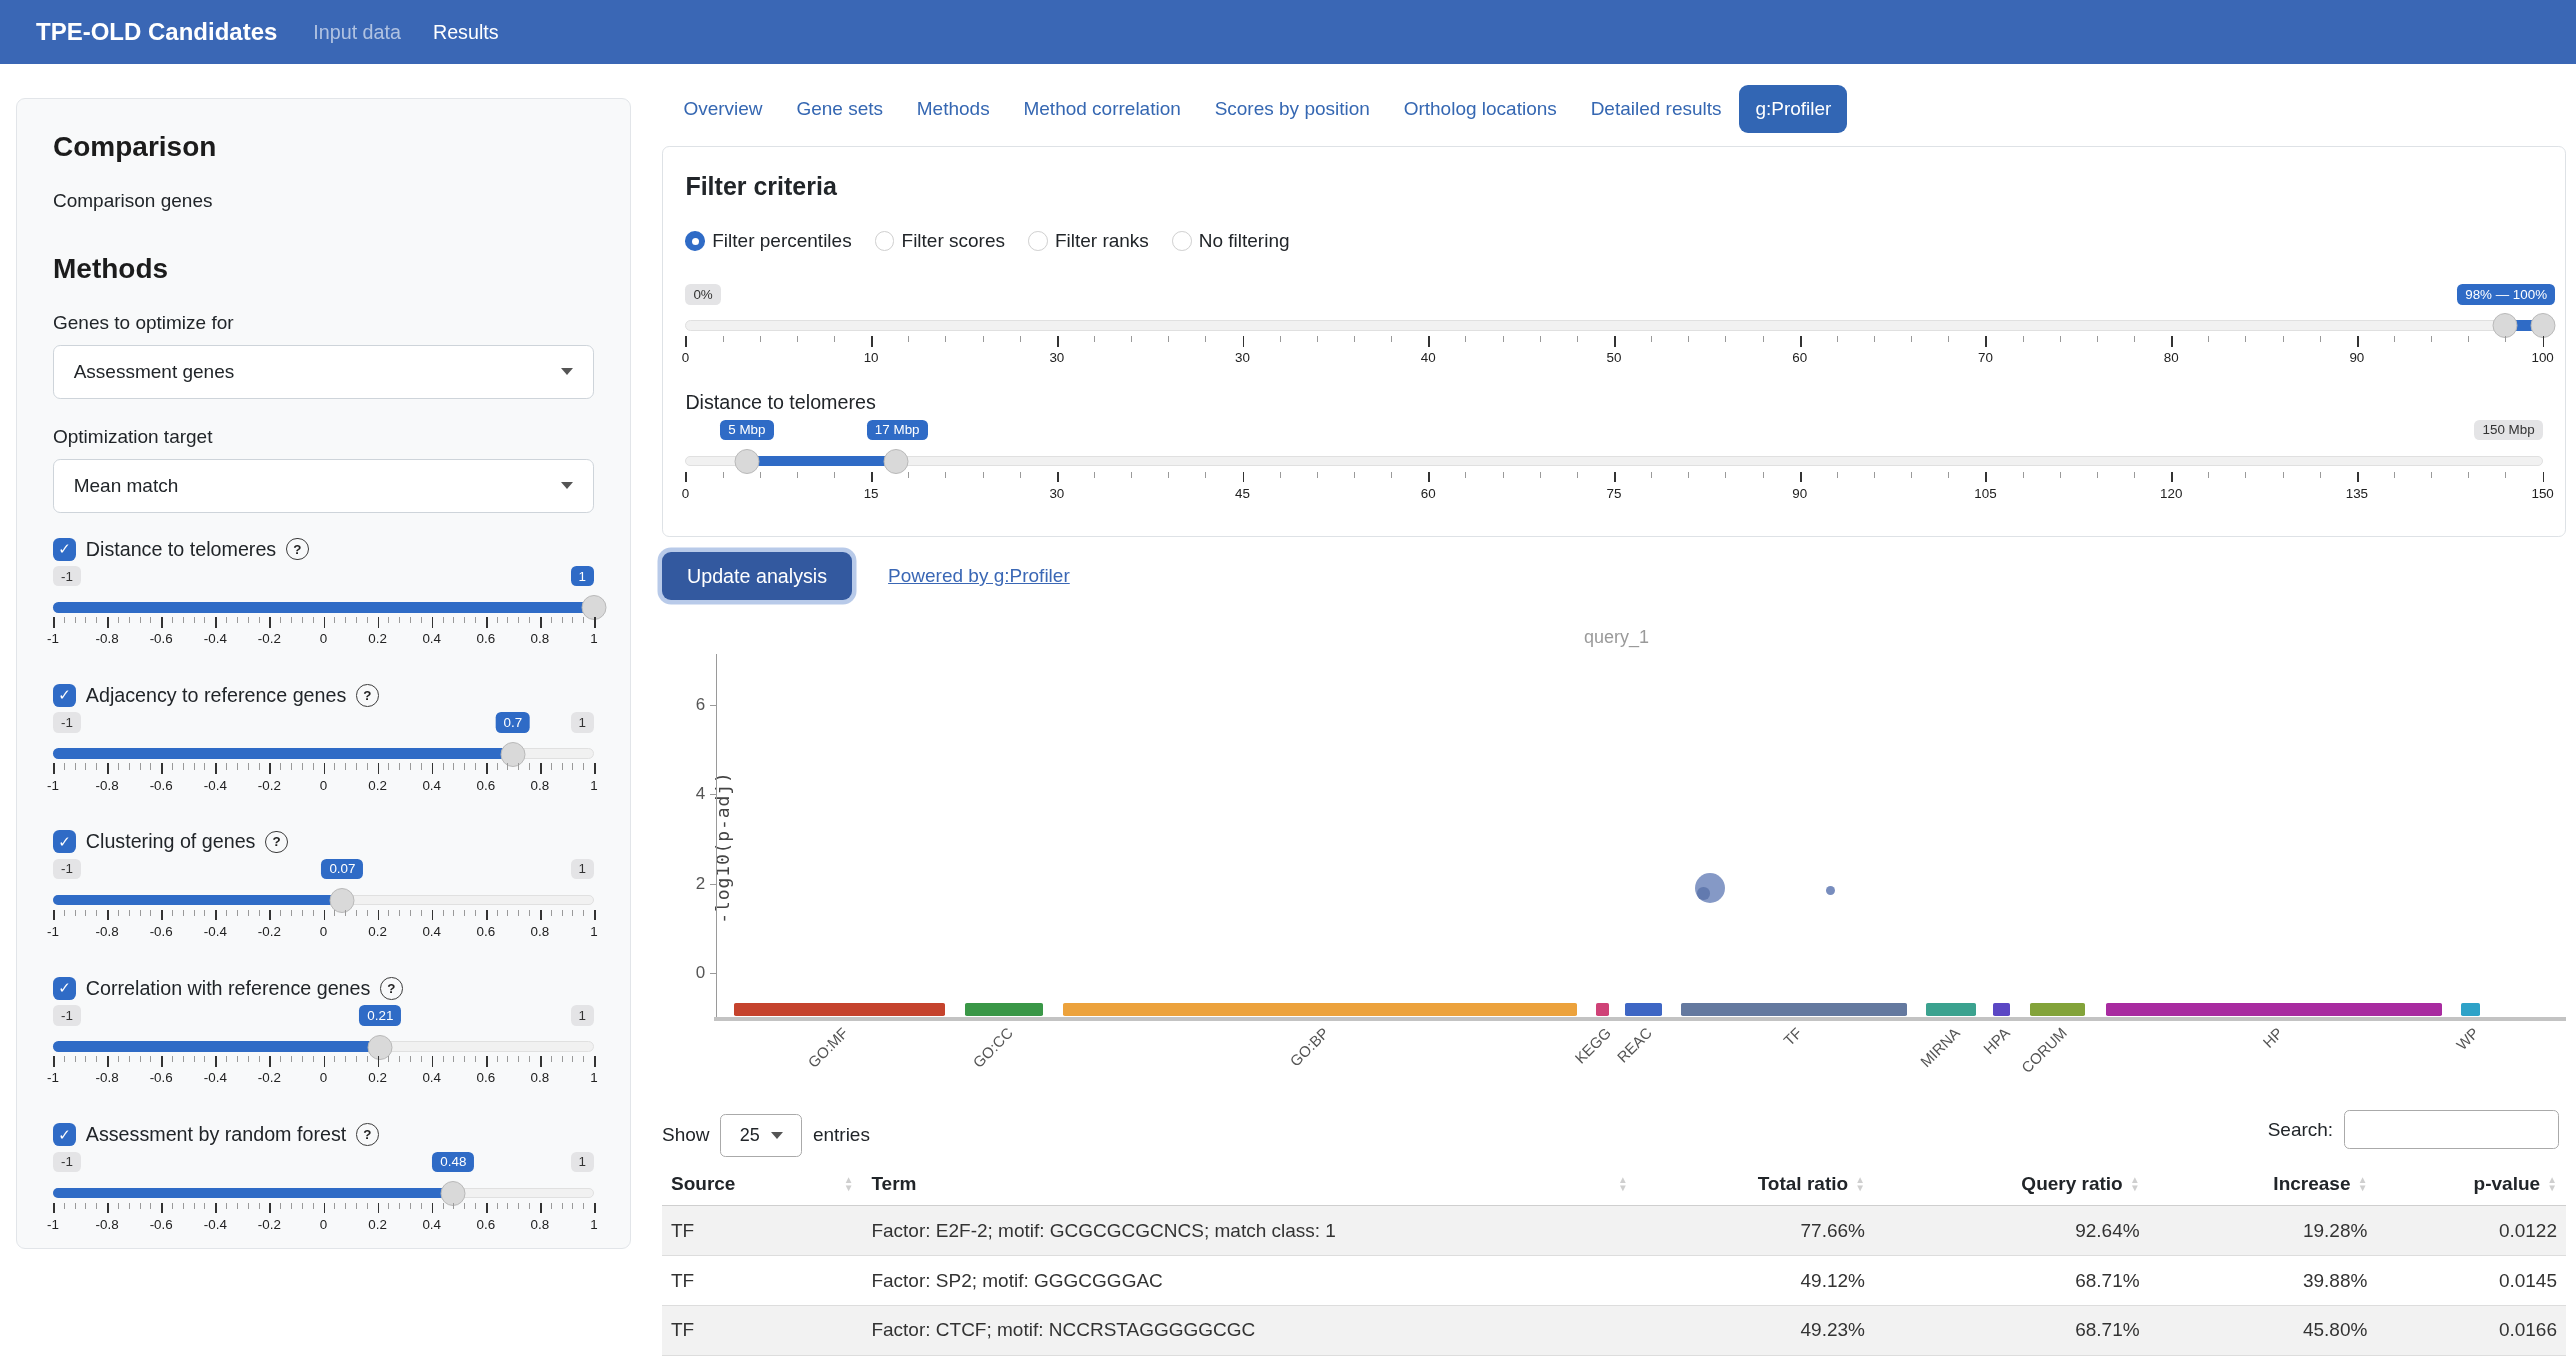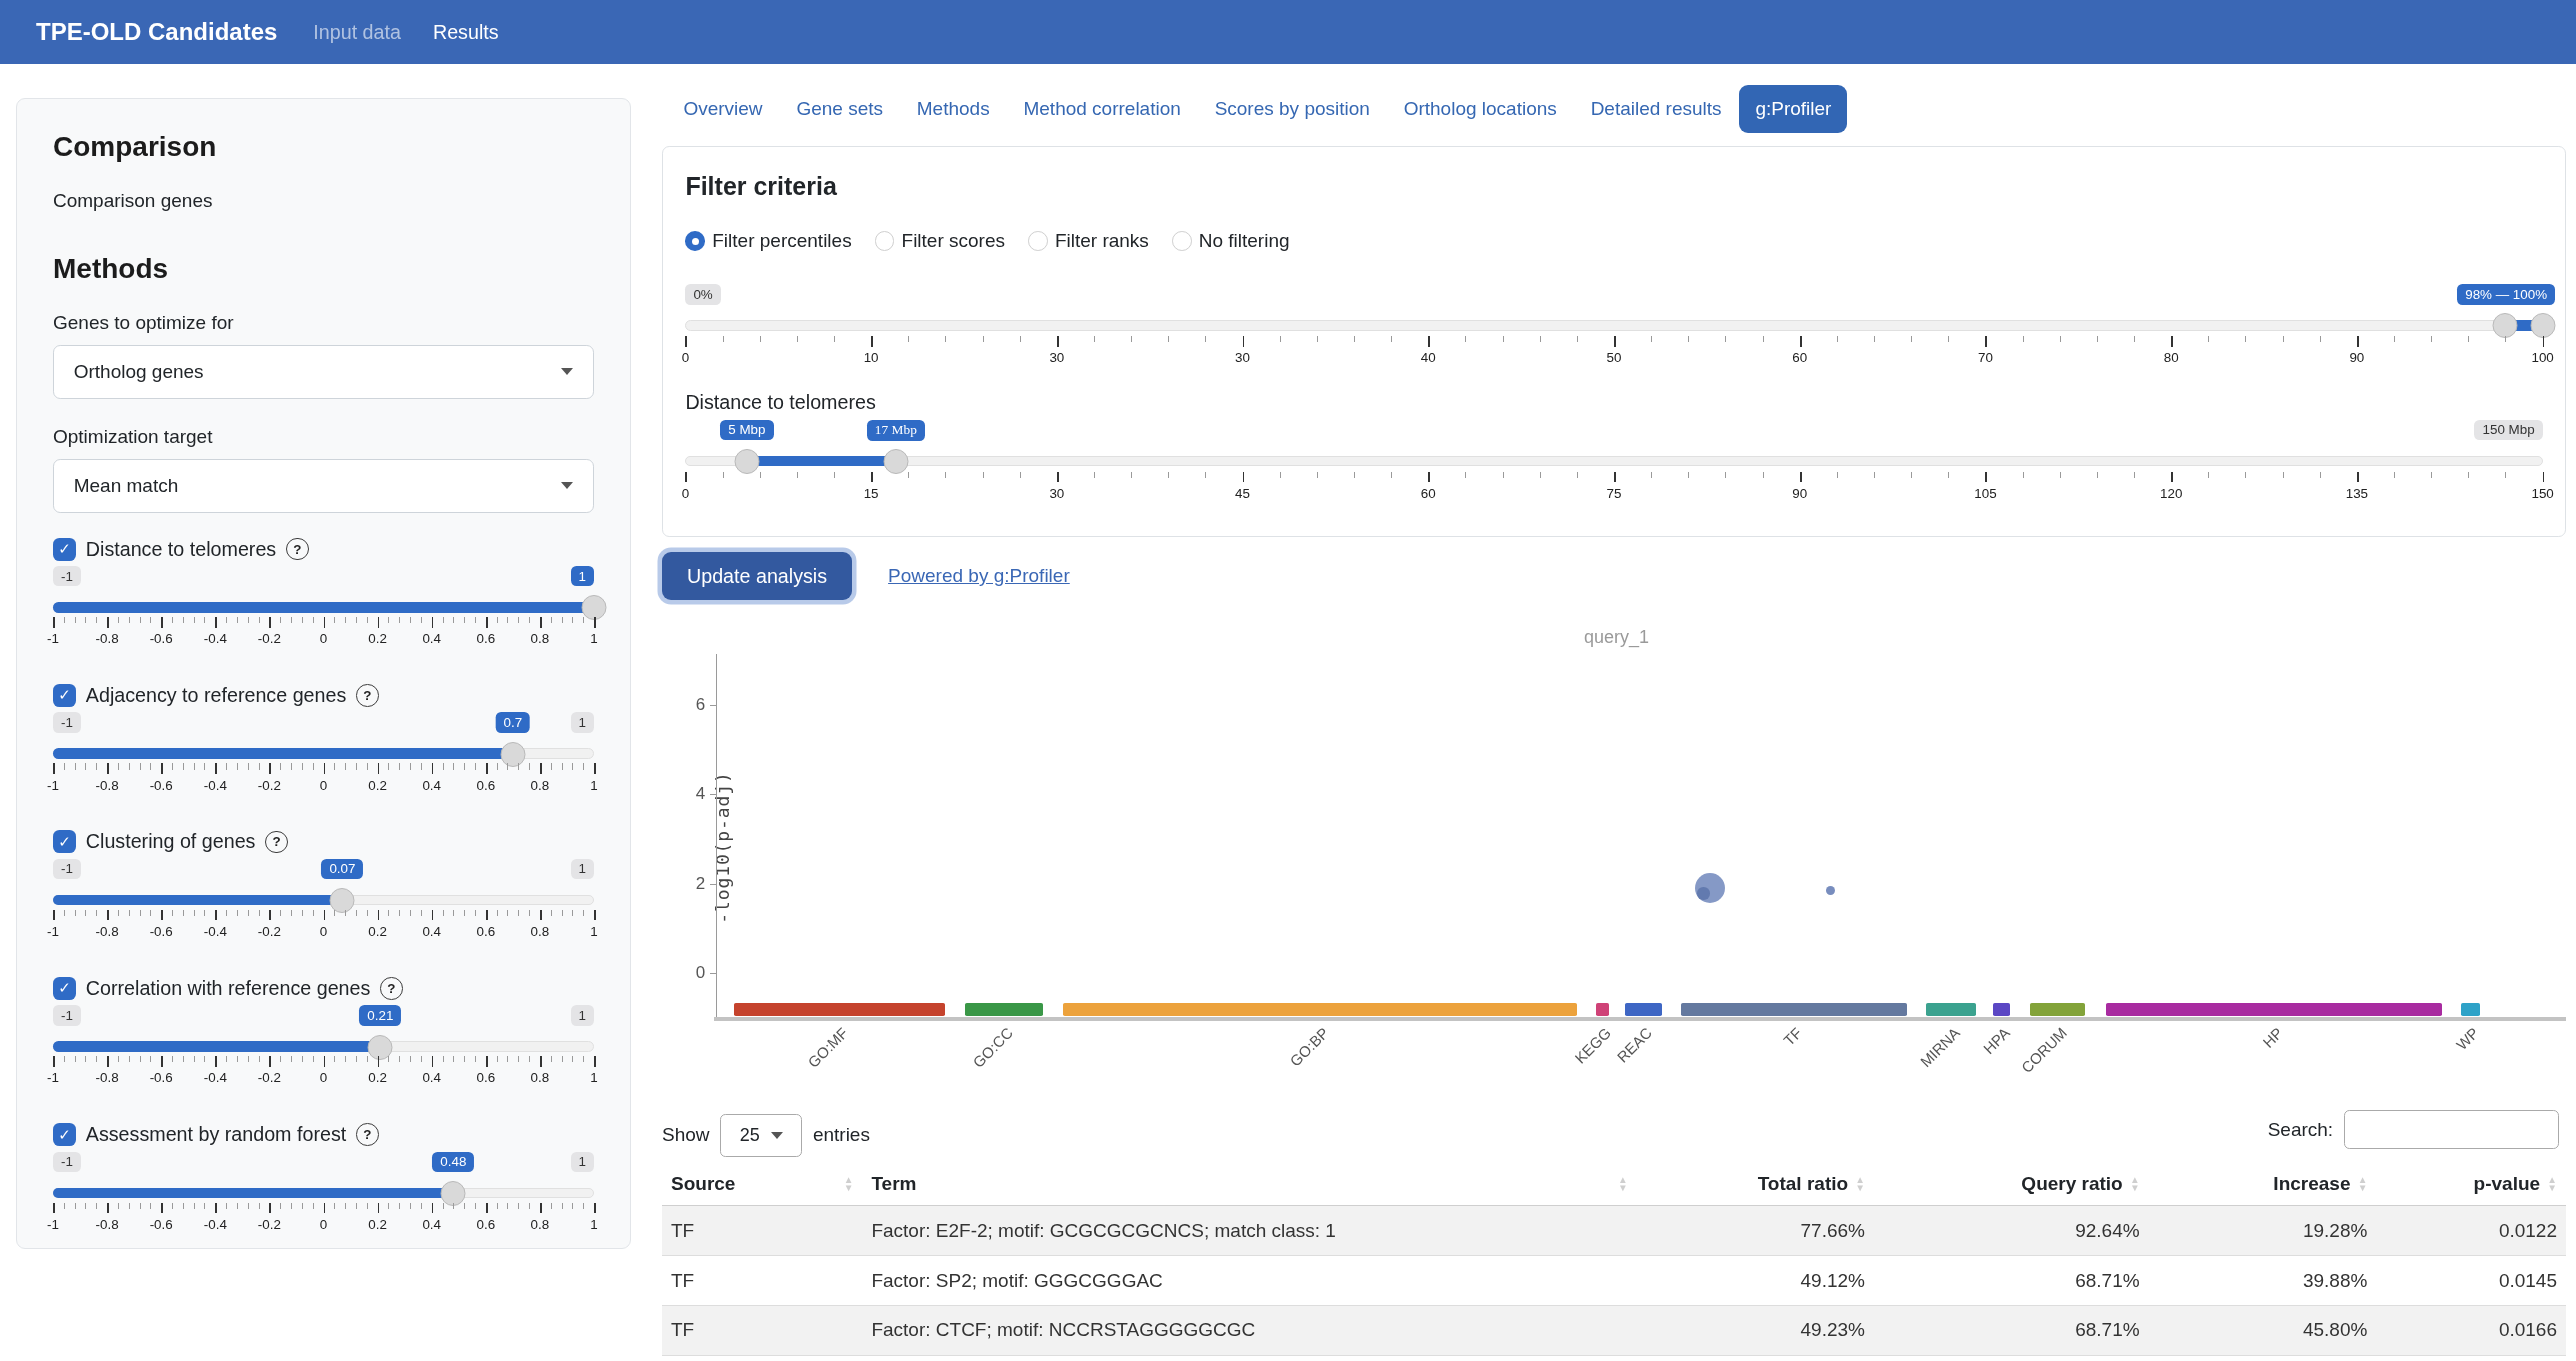--- a/index.html
+++ b/index.html
@@ -108,21 +108,21 @@
   <span class="nav-link active">Results</span>
 </div>
 
 <div class="sidebar">
   <div class="sb-h">Comparison</div>
   <div class="field-label">Comparison genes</div>
 
   <div class="sb-h" style="margin-top:41px;">Methods</div>
   <div class="field-label">Genes to optimize for</div>
   <div class="select">
-    <span>Ortholog genes</span>
+    <span>Assessment genes</span>
     <span class="caret"></span>
   </div>
   <div class="field-label">Optimization target</div>
   <div class="select">
     <span>Mean match</span>
     <span class="caret"></span>
   </div>
 
   <div id="sidebar-sliders">
       <div>
@@ -625,21 +625,21 @@
           <span class="tk" style="left: 96%;"></span>
           <span class="tk" style="left: 98%;"></span>
           <span class="tk mj" style="left: 100%;"></span>
           <span class="tkl" style="left: 100%;">100</span>
         </div>
     </div>
 
     <div class="dist-label">Distance to telomeres</div>
     <div class="fslider">
       <span class="badge blue" id="d-b1" style="left: calc(3.33333% - 27px);">5 Mbp</span>
-      <span class="badge blue" id="d-b2" style="left: calc(11.3333% - 29px); font-family: Liberation Serif, serif;">17 Mbp</span>
+      <span class="badge blue" id="d-b2" style="left: calc(11.3333% - 29px);">17 Mbp</span>
       <span class="badge gray" style="right:0;">150 Mbp</span>
       <div class="track" style="top:36px;"></div>
       <div class="fill" id="d-fill" style="top: 36px; left: 3.33333%; width: 8%;"></div>
       <div class="handle" id="d-h1" style="top: 29px; left: 3.33333%;"></div>
       <div class="handle" id="d-h2" style="top: 29px; left: 11.3333%;"></div>
       <div class="ticks" id="d-ticks" style="top:52px;">
           <span class="tk mj" style="left: 0%;"></span>
           <span class="tkl" style="left: 0%;">0</span>
           <span class="tk" style="left: 2%;"></span>
           <span class="tk" style="left: 4%;"></span>

